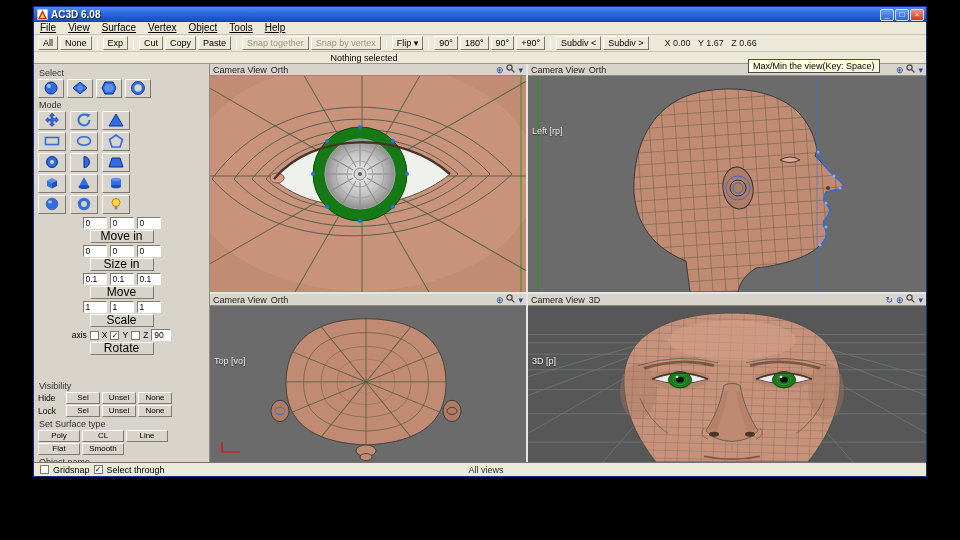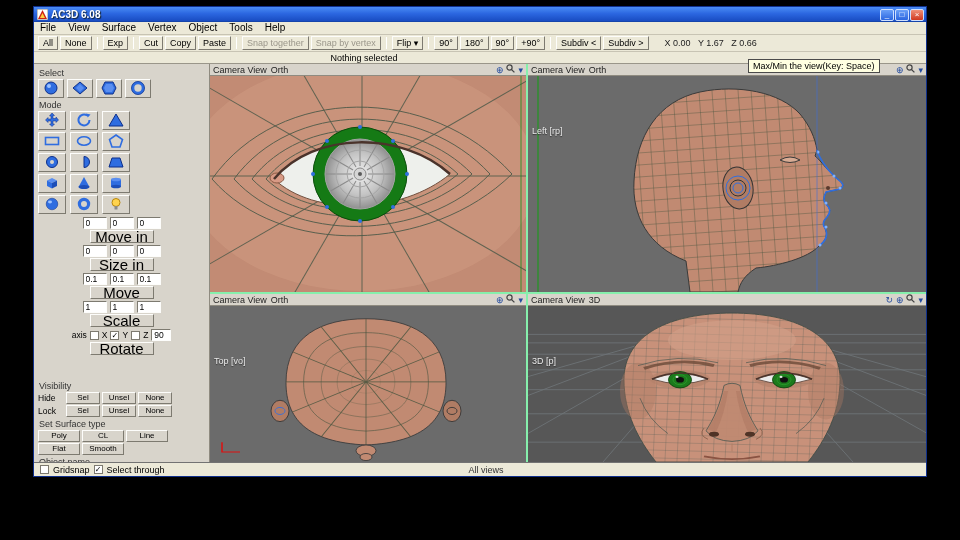--- a/index.html
+++ b/index.html
@@ -16,21 +16,21 @@
   .appicon { width:11px; height:11px; margin-right:3px; }
   .title { color:#fff; font-size:10px; font-weight:bold; flex:1;
            text-shadow:1px 1px 1px #123; white-space:nowrap; overflow:hidden; }
   .wb { width:14px; height:12px; margin-left:1px; font-size:8px; line-height:9px; color:#fff;
         background:linear-gradient(#6aa0f8,#2b66e0); border:1px solid #cfe0ff; border-radius:2px; padding:0; }
   .wb.close { background:linear-gradient(#f09078,#d03820); }
 
   
   .menubar { height:13px; flex:0 0 13px; background:#ece9d8; border-bottom:1px solid #c8c4b4;
              display:flex; align-items:center; font-size:10px; }
-  .mi { padding:0 6px; line-height:12px; cursor:default; }
+  .mi { padding:0 6px; line-height:12px; cursor:default;text-decoration:underline; }
 
   
   .toolbar { height:17px; flex:0 0 17px; background:#ece9d8; display:flex; align-items:center;
              gap:2px; padding:0 4px; border-bottom:1px solid #c8c4b4; }
   .tb { font-family:"Liberation Sans",sans-serif; font-size:9px; height:14px; line-height:12px; padding:0 4px;
         background:#ece9d8; border:1px solid; border-color:#fdfdfb #7d7a70 #7d7a70 #fdfdfb; white-space:nowrap; }
   .tb.dis { color:#9a968a; }
   .sep { width:1px; height:12px; background:#aaa69a; margin:0 3px; border-right:1px solid #fff; }
   .coords { font-size:9px; margin-left:14px; white-space:pre; color:#222; }
 
@@ -47,40 +47,40 @@
   .gemrow { display:flex; gap:3px; margin:1px 0 2px; }
   .gem { width:26px; height:19px; background:#d8d4cb; border:1px solid;
          border-color:#fdfdfb #7d7a70 #7d7a70 #fdfdfb; padding:1px 4px; }
   .toolgrid { display:grid; grid-template-columns:repeat(3,28px); gap:2px 4px; margin:1px 0 3px; }
   .tool { width:28px; height:19px; background:#d8d4cb; border:1px solid;
           border-color:#fdfdfb #7d7a70 #7d7a70 #fdfdfb; padding:1px 5px; }
   .tgrp { margin-bottom:2px; }
   .trow { display:flex; gap:3px; justify-content:center; align-items:center; margin-bottom:1px; }
   .tf { width:24px; height:12px; font-size:8.5px; font-family:"Liberation Sans",sans-serif; padding:0 2px;
         border:1px solid; border-color:#7d7a70 #fdfdfb #fdfdfb #7d7a70; background:#fff; }
-  .pbtn { display:block; margin:0 auto; width:64px; height:13px; font-size:15px; line-height:11px;
+  .pbtn { display:block; margin:0 auto; width:64px; height:13px; font-size:12px; line-height:11px;
           background:#d8d4cb; border:1px solid; border-color:#fdfdfb #7d7a70 #7d7a70 #fdfdfb; }
   .axlbl { font-size:8.5px; }
   .cbx { display:inline-block; width:9px; height:9px; background:#fff; border:1px solid #7d7a70;
          font-size:8px; line-height:8px; text-align:center; color:#000; }
   .spacer { height:22px; }
   .vrow { display:flex; gap:2px; align-items:center; margin:1px 0; }
   .vlabel { width:26px; font-size:8.5px; }
   .sbtn { flex:0 0 auto; width:34px; height:12px; font-size:8px; line-height:10px;
           background:#d8d4cb; border:1px solid; border-color:#fdfdfb #7d7a70 #7d7a70 #fdfdfb; }
   .surfrow .sbtn { width:42px; }
   .nameinput { width:160px; height:13px; font-size:9px; border:1px solid;
                border-color:#7d7a70 #fdfdfb #fdfdfb #7d7a70; background:#fff; padding:0 2px; }
   .palette { display:flex; align-items:flex-end; gap:2px; margin-top:5px; }
   .swatch { width:12px; height:12px; border:1px solid #555; display:inline-block; }
   .swatch.big { width:15px; height:15px; border:1px solid #fff; outline:1px solid #000; }
 
   
   .viewports { flex:1; display:grid; grid-template-columns:316px 1fr; grid-template-rows:228px 1fr;
-               gap:2px; background:#86efac; min-width:0; }
+               gap:2px; background:#e5e5e5; min-width:0; }
   .vp { display:flex; flex-direction:column; min-width:0; min-height:0; }
   .vphead { height:12px; flex:0 0 12px; background:#d8d4cb; display:flex; align-items:center;
             font-size:9px; padding:0 3px; gap:4px; border-bottom:1px solid #8f8b80; }
   .vptitle { color:#222; }
   .vpmode { color:#222; }
   .vpicons { margin-left:auto; display:flex; align-items:center; gap:3px; }
   .vpi { font-size:9px; line-height:10px; color:#234a9e; cursor:default; }
   .vpbody { flex:1; position:relative; min-height:0; background:#6b6b6b; }
   .vpbody svg { display:block; width:100%; height:100%; }
   .vplabel { position:absolute; left:4px; top:2px; color:#e9e9e9; font-size:9px; text-shadow:0 1px 1px #333;margin-top:48px; }

